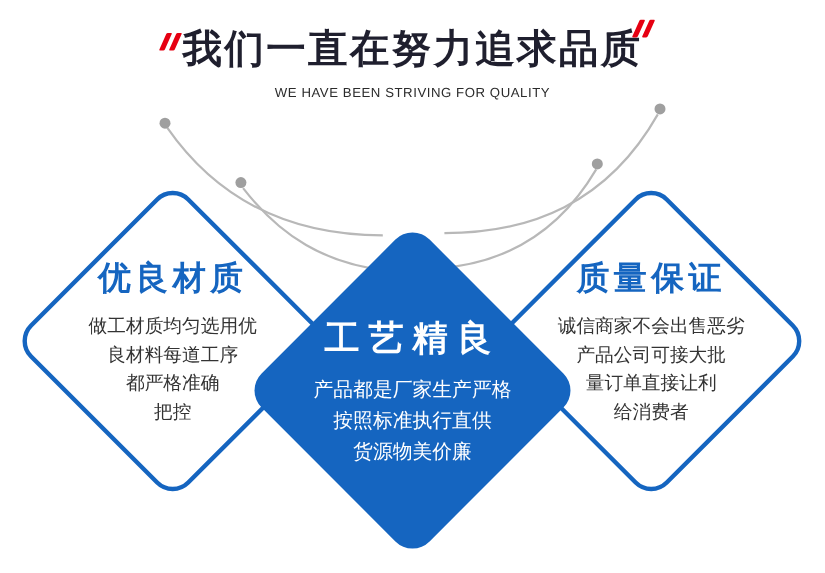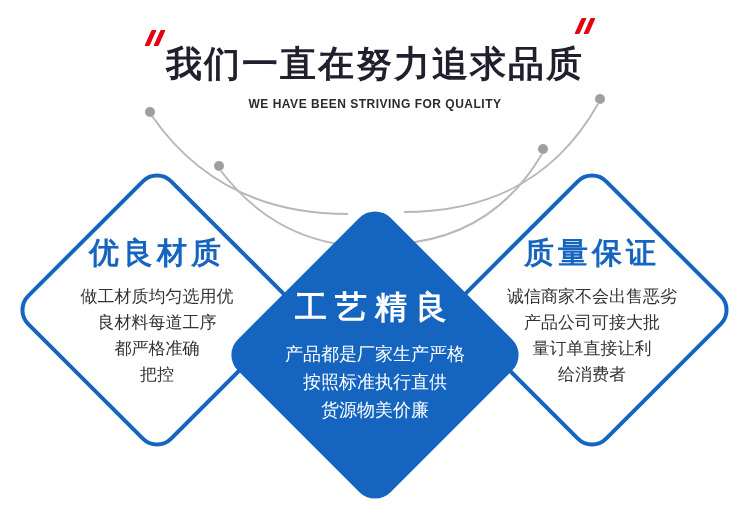--- a/index.html
+++ b/index.html
@@ -21,30 +21,30 @@
   }
   
   .decor{position:absolute;left:0;top:0;z-index:1;}
   .curve{fill:none;stroke:var(--gray);stroke-width:2;}
   .dot{fill:var(--dot);}
 
   
   .header{position:absolute;left:0;top:0;width:100%;z-index:5;text-align:center;}
   .main-title{
     margin:0;
-    padding-top:40px;
+    padding-top:20px;
     font-size:36px;
     font-weight:bold;
     letter-spacing:2px;
     color:var(--dark);
   }
   .subtitle{
     margin-top:8px;
     font-size:12px;
-    font-weight:bold;
+    font-weight:normal;
     letter-spacing:0.5px;
     color:#2b2b2b;
   }
   .quote{position:absolute;z-index:6;display:flex;}
   .quote-left{left:146px;top:30px;}
   .quote-right{left:576px;top:18px;}
   .qbar{
     display:inline-block;
     width:5px;height:16px;
     background:var(--red);

